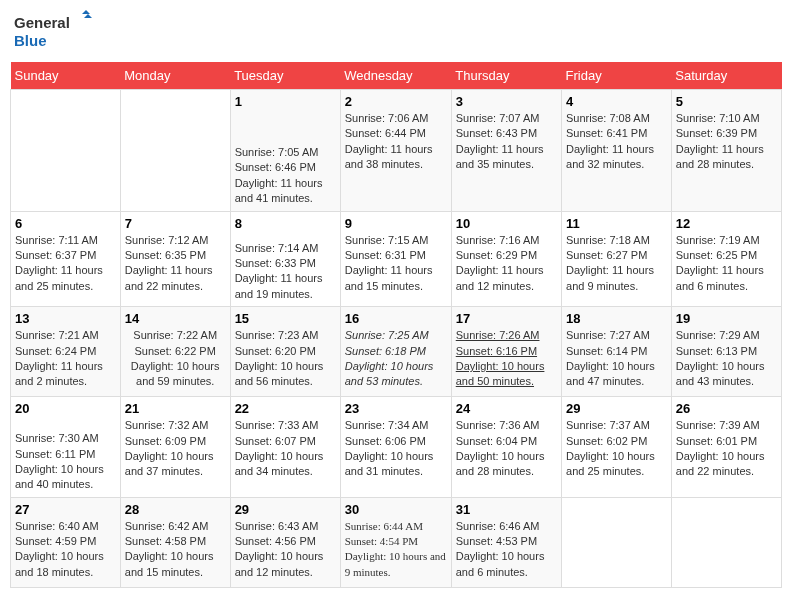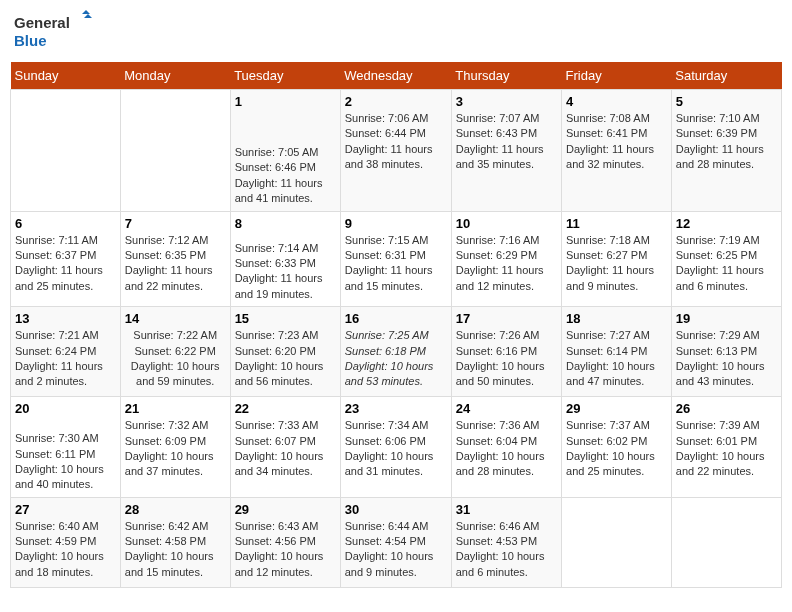--- a/index.html
+++ b/index.html
@@ -33,21 +33,21 @@
     .location {
       font-size: 15px;
       color: #555;
     }
     table {
       width: 100%;
       border-collapse: collapse;
       font-size: 11px;
     }
     thead tr th {
-      background-color: #c2410c;
+      background-color: #ef4444;
       color: #fff;
       padding: 6px 4px;
       text-align: left;
       font-size: 13px;
       font-weight: normal;
     }
     tbody tr td {
       border: 1px solid #ddd;
       vertical-align: top;
       padding: 4px;
@@ -203,21 +203,21 @@
 Daylight: 10 hours and 56 minutes.</div>
         </td>
         <td>
           <div class="day-num">16</div>
           <div class="day-info" style="white-space: pre-line; font-style: italic;">Sunrise: 7:25 AM
 Sunset: 6:18 PM
 Daylight: 10 hours and 53 minutes.</div>
         </td>
         <td>
           <div class="day-num">17</div>
-          <div class="day-info" style="white-space: pre-line;">Sunrise: 7:26 AM
+          <div class="day-info" style="white-space: pre-line; text-decoration: underline;">Sunrise: 7:26 AM
 Sunset: 6:16 PM
 Daylight: 10 hours and 50 minutes.</div>
         </td>
         <td>
           <div class="day-num">18</div>
           <div class="day-info" style="white-space: pre-line;">Sunrise: 7:27 AM
 Sunset: 6:14 PM
 Daylight: 10 hours and 47 minutes.</div>
         </td>
         <td>
@@ -285,21 +285,21 @@
 Daylight: 10 hours and 15 minutes.</div>
         </td>
         <td>
           <div class="day-num">29</div>
           <div class="day-info" style="white-space: pre-line;">Sunrise: 6:43 AM
 Sunset: 4:56 PM
 Daylight: 10 hours and 12 minutes.</div>
         </td>
         <td>
           <div class="day-num">30</div>
-          <div class="day-info" style="white-space: pre-line;">Sunrise: 6:44 AM
+          <div class="day-info" style="white-space: pre-line; font-family: Liberation Serif, serif;">Sunrise: 6:44 AM
 Sunset: 4:54 PM
 Daylight: 10 hours and 9 minutes.</div>
         </td>
         <td>
           <div class="day-num">31</div>
           <div class="day-info" style="white-space: pre-line;">Sunrise: 6:46 AM
 Sunset: 4:53 PM
 Daylight: 10 hours and 6 minutes.</div>
         </td>
         <td class="empty"></td>

